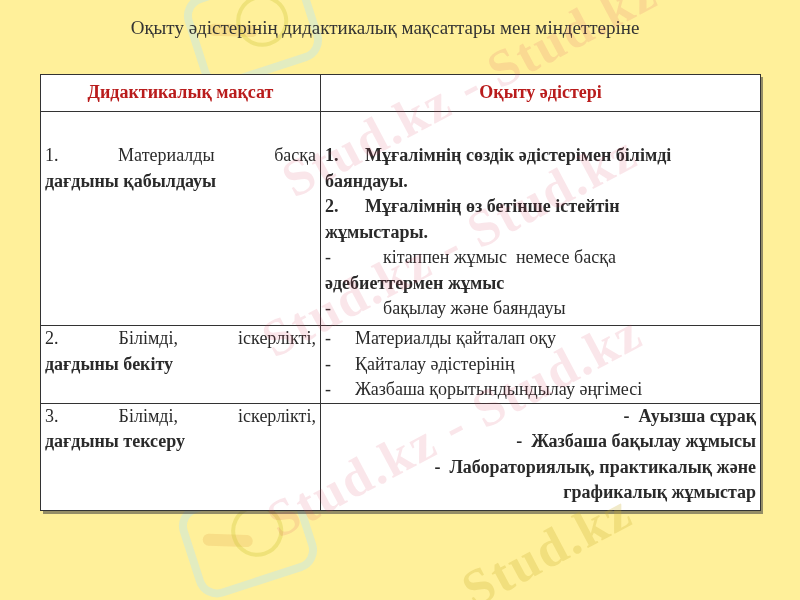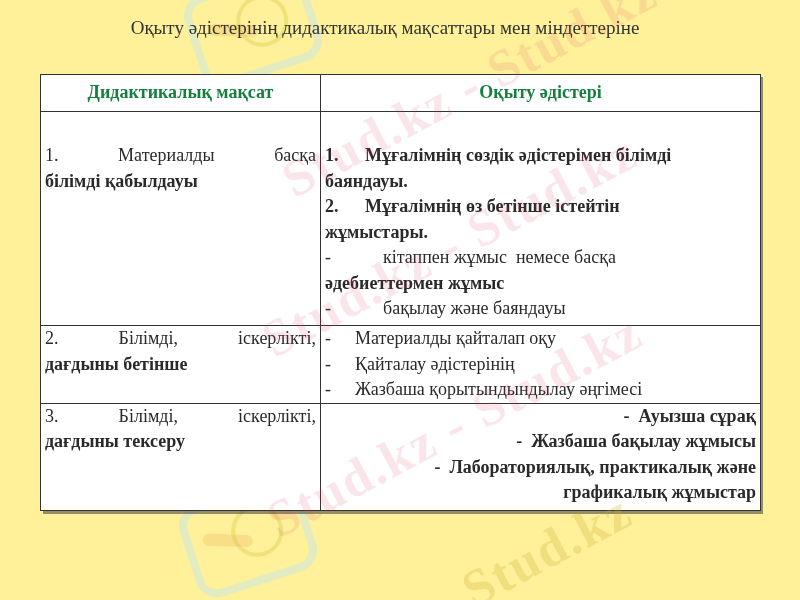--- a/index.html
+++ b/index.html
@@ -76,21 +76,21 @@
       font-size: 18px;
       line-height: 25.5px;
       padding: 0 4px;
     }
     th {
       font-weight: bold;
       height: 36px;
       vertical-align: middle;
       text-align: center;
       font-size: 18px;
-      color: #15803d;
+      color: #b91c1c;
     }
     col.c1 { width: 280px; }
     col.c2 { width: 440px; }
     .goal {
       text-align: justify;
       text-align-last: left;
     }
     .goal .first-line {
       display: flex;
       justify-content: space-between;
@@ -129,21 +129,21 @@
     </thead>
     <tbody>
 
       <tr class="row1">
         <td class="goal">
           <span class="first-line">
             <span>1.</span>
             <span>Материалды</span>
             <span>басқа</span>
           </span>
-          <span class="line">білімді қабылдауы</span>
+          <span class="line">дағдыны қабылдауы</span>
         </td>
         <td>
           <span class="line num-item"><span class="n">1.</span><span>Мұғалімнің сөздік әдістерімен білімді</span></span>
           <span class="line">баяндауы.</span>
           <span class="line num-item"><span class="n">2.</span><span>Мұғалімнің өз бетінше істейтін</span></span>
           <span class="line">жұмыстары.</span>
           <span class="dash-item dash-wide">
               <span class="d">-</span>
               <span style="white-space:pre">кітаппен жұмыс  немесе басқа</span>
             </span>
@@ -155,21 +155,21 @@
         </td>
       </tr>
 
       <tr class="row2">
         <td class="goal">
           <span class="first-line">
             <span>2.</span>
             <span>Білімді,</span>
             <span>іскерлікті,</span>
           </span>
-          <span class="line">дағдыны бетінше</span>
+          <span class="line">дағдыны бекіту</span>
         </td>
         <td>
           <span class="dash-item">
               <span class="d">-</span>
               <span>Материалды қайталап оқу</span>
             </span>
           <span class="dash-item">
               <span class="d">-</span>
               <span>Қайталау әдістерінің</span>
             </span>

